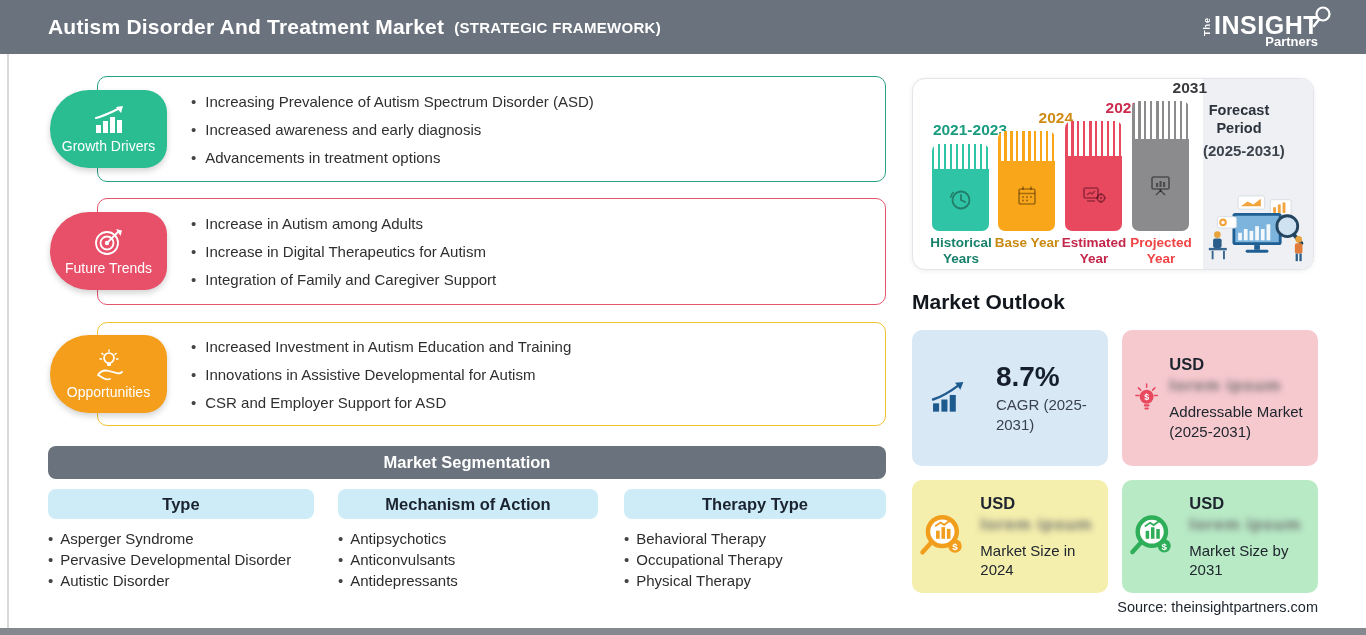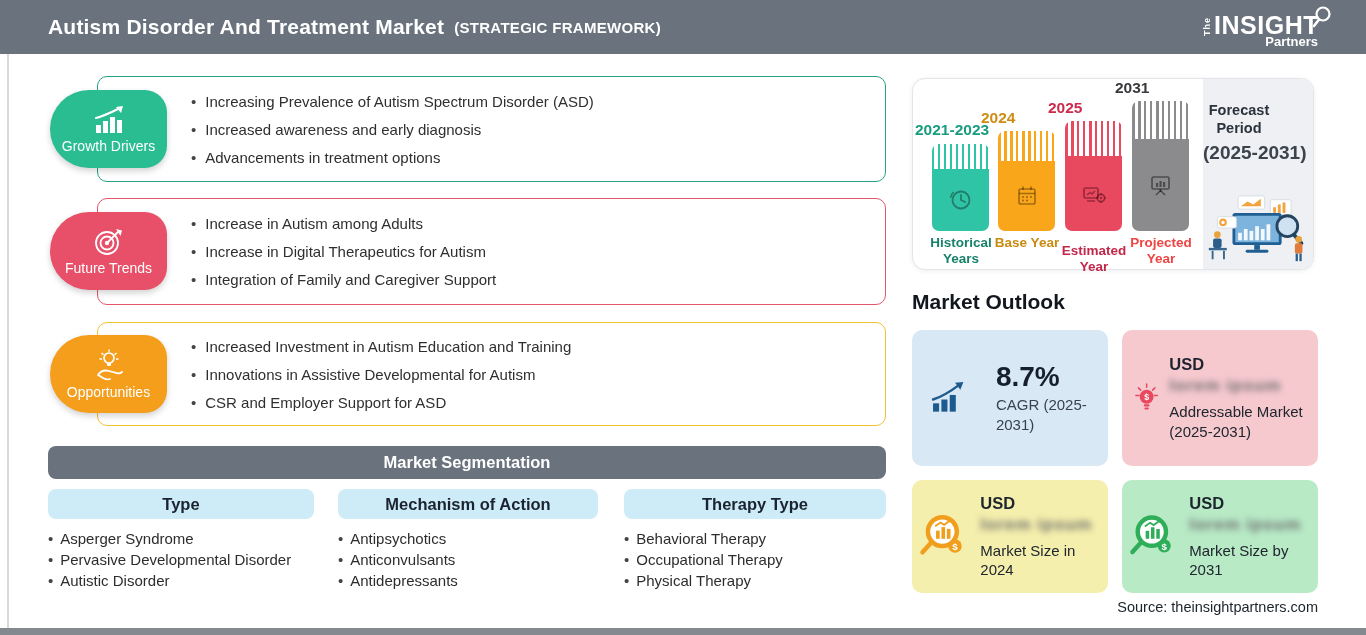--- a/index.html
+++ b/index.html
@@ -47,26 +47,26 @@
   .seg-col ul{margin:9px 0 0 0;padding:0;list-style:none;}
   .seg-col li{font-size:15px;color:#2d2d2d;line-height:21px;display:flex;align-items:baseline;}
   .seg-col li .dot{color:#444;margin-right:7px;}
   
   .tpanel{position:absolute;left:912px;top:78px;width:400px;height:190px;background:#fff;
           border:1px solid #e2e5e9;border-radius:13px;box-shadow:0 1px 5px rgba(0,0,0,.07);}
   .forecast{position:absolute;right:0;top:0;width:110px;height:100%;background:#eef0f3;
             border-radius:0 13px 13px 0;display:flex;flex-direction:column;align-items:flex-start;
             padding-top:22px;box-sizing:border-box;}
   .forecast-title{font-weight:bold;font-size:14.5px;color:#2b323c;text-align:center;width:72px;line-height:1.25;}
-  .forecast-range{font-size:19px;font-weight:600;color:#3c434d;margin-top:5px;}
+  .forecast-range{font-size:15px;font-weight:600;color:#3c434d;margin-top:5px;}
   .forecast-art{position:absolute;bottom:4px;left:50%;transform:translateX(-50%);}
   .tbar{position:absolute;width:57px;border-radius:7px;overflow:hidden;display:flex;flex-direction:column;}
   .tbar .stripes{background:repeating-linear-gradient(90deg,var(--c) 0 2.5px,#ffffff 2.5px 6px);}
   .tbar .solid{flex:1;background:var(--c);display:flex;align-items:center;justify-content:center;}
-  .year{position:absolute;width:92px;text-align:left;font-weight:800;font-size:15.5px;}
+  .year{position:absolute;width:92px;text-align:right;font-weight:800;font-size:15.5px;}
   .caption{position:absolute;top:156px;width:78px;text-align:center;font-weight:700;font-size:13.5px;line-height:1.2;}
   
   .mo-title{position:absolute;left:912px;top:290px;font-size:21px;font-weight:800;color:#12161d;}
   .card{position:absolute;border-radius:10px;display:flex;align-items:center;box-sizing:border-box;}
   .card--cagr{left:912px;top:330px;width:196px;height:136px;background:#d9e8f5;padding:0 14px 0 18px;}
   .card--pink{left:1122px;top:330px;width:196px;height:136px;background:#f6c9cf;padding:0 10px 0 12px;}
   .card--yellow{left:912px;top:480px;width:196px;height:113px;background:#f5efad;padding:0 8px 0 6px;}
   .card--green{left:1122px;top:480px;width:196px;height:113px;background:#b8eac6;padding:0 8px 0 6px;}
   .card-value{font-size:28px;font-weight:800;color:#16202c;line-height:1.1;}
   .card-label{font-size:15px;color:#39424e;margin-top:3px;line-height:1.3;}
@@ -320,21 +320,21 @@
           <path d="M7 15 l3 -2.5 2 1.5 3 -3" fill="none" stroke="rgba(60,0,15,.45)" stroke-width="1.5"></path>
           <circle cx="21" cy="18" r="3.6" fill="none" stroke="rgba(60,0,15,.45)" stroke-width="1.7"></circle>
           <circle cx="21" cy="18" r="1.2" fill="rgba(60,0,15,.45)"></circle>
           <line x1="21" y1="13" x2="21" y2="14.5" stroke="rgba(60,0,15,.45)" stroke-width="1.5"></line>
           <line x1="21" y1="21.5" x2="21" y2="23" stroke="rgba(60,0,15,.45)" stroke-width="1.5"></line>
           <line x1="16" y1="18" x2="17.5" y2="18" stroke="rgba(60,0,15,.45)" stroke-width="1.5"></line>
           <line x1="24.5" y1="18" x2="26" y2="18" stroke="rgba(60,0,15,.45)" stroke-width="1.5"></line>
         </svg>
       </div>
     </div>
-    <span class="caption" style="left:142px;color:#c2274a;margin-top:8px;">Estimated Year</span>
+    <span class="caption" style="left:142px;color:#c2274a;">Estimated Year</span>
 
     <span class="year" style="left:202px;top:0px;color:#3a3a3e;">2031</span>
     <div class="tbar" style="--c:#8b8b8e;left:219px;top:22px;height:130px;">
       <div class="stripes" style="height:38px;"></div>
       <div class="solid">
         <svg width="28" height="28" viewBox="0 0 28 28">
           <rect x="5" y="6" width="17" height="12" rx="1.5" fill="none" stroke="rgba(0,0,0,.45)" stroke-width="1.7"></rect>
           <rect x="9" y="12" width="2.2" height="4" fill="rgba(0,0,0,.45)"></rect>
           <rect x="12.5" y="10" width="2.2" height="6" fill="rgba(0,0,0,.45)"></rect>
           <rect x="16" y="11" width="2.2" height="5" fill="rgba(0,0,0,.45)"></rect>

